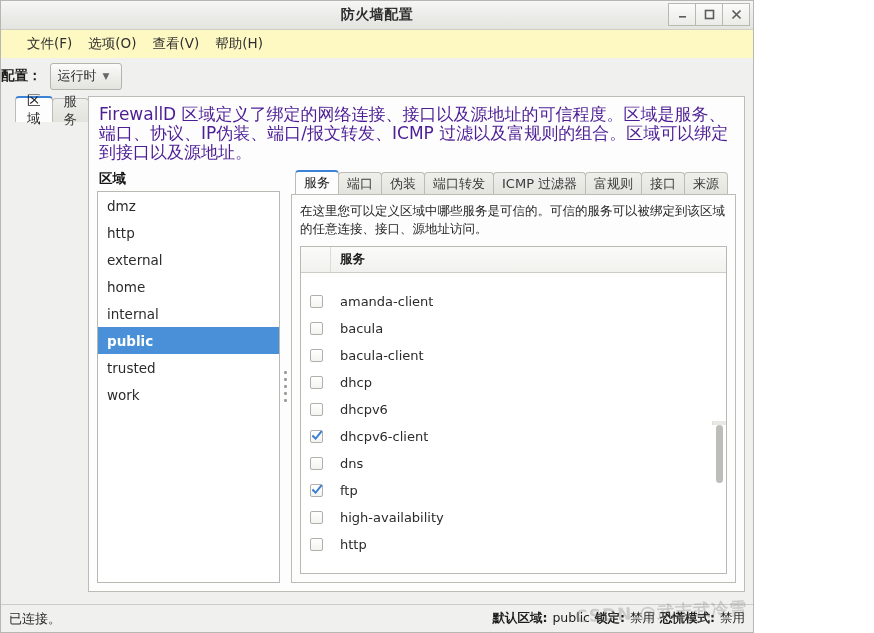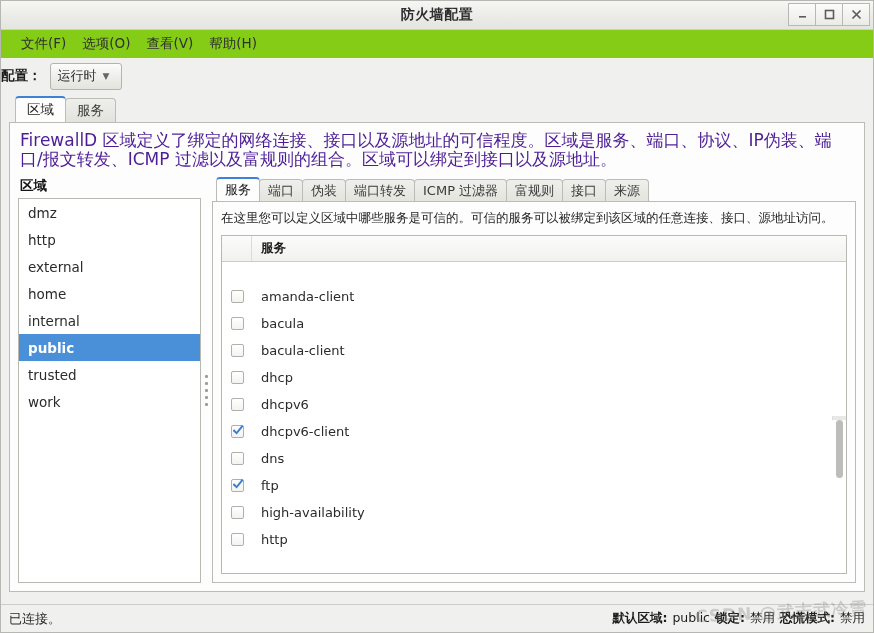--- a/index.html
+++ b/index.html
@@ -5,21 +5,21 @@
   * { box-sizing: border-box; }
   html, body {
     margin: 0; padding: 0;
     width: 874px; height: 633px;
     overflow: hidden;
     font-family: "DejaVu Sans", "Liberation Sans", sans-serif;
     background: #ffffff;
   }
   #app {
     position: relative;
-    width: 874px; height: 633px;
+    width: 754px; height: 633px;
     background: #f0f0ef;
     border: 1px solid #b6b6b2;
     display: flex; flex-direction: column;
   }
 
   
   .titlebar {
     position: relative;
     height: 29px;
     flex: 0 0 29px;
@@ -46,22 +46,22 @@
     color: #585858;
     font-size: 11px;
     cursor: pointer;
   }
   .win-btn svg { display:block; }
 
   
   .menubar {
     height: 28px; flex: 0 0 28px;
     display: flex; align-items: center;
-    padding-left: 12px;
-    background: #84cc16;
+    padding-left: 18px;
+    background: #fef9c3;
   }
   .menu-item {
     font-size: 13.5px; color: #303030;
     padding: 3px 8px;
     cursor: default;
   }
 
   
   .configrow {
     height: 36px; flex: 0 0 36px;
@@ -82,21 +82,21 @@
     padding: 0 7px;
     font-size: 13px; color: #2b2b2b;
     cursor: pointer;
   }
   .combo .chev { font-size: 9px; color: #666; line-height:1; }
 
   
   .notebook {
     margin: 2px 8px 0 8px;
     flex: 1 1 auto;
-    display: flex; flex-direction: column;
+    display: flex; flex-direction: row;
     min-height: 0;
   }
   .tabstrip {
     display: flex; align-items: flex-end;
     height: 26px;
     padding-left: 6px;
     position: relative; z-index: 2;
   }
   .tab {
     height: 24px;

